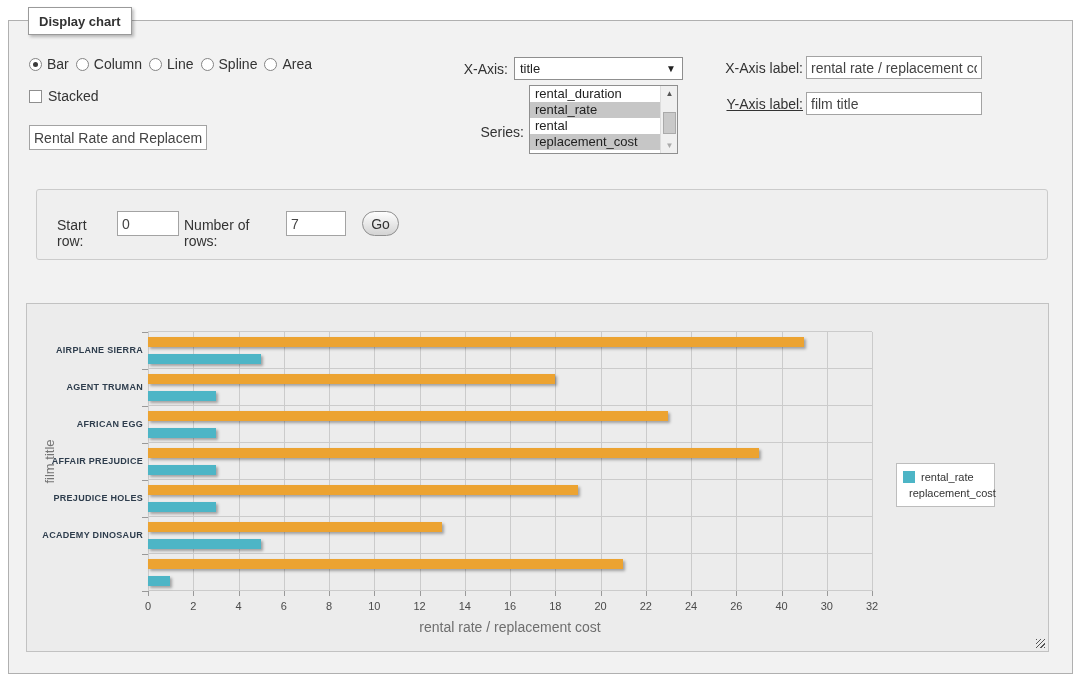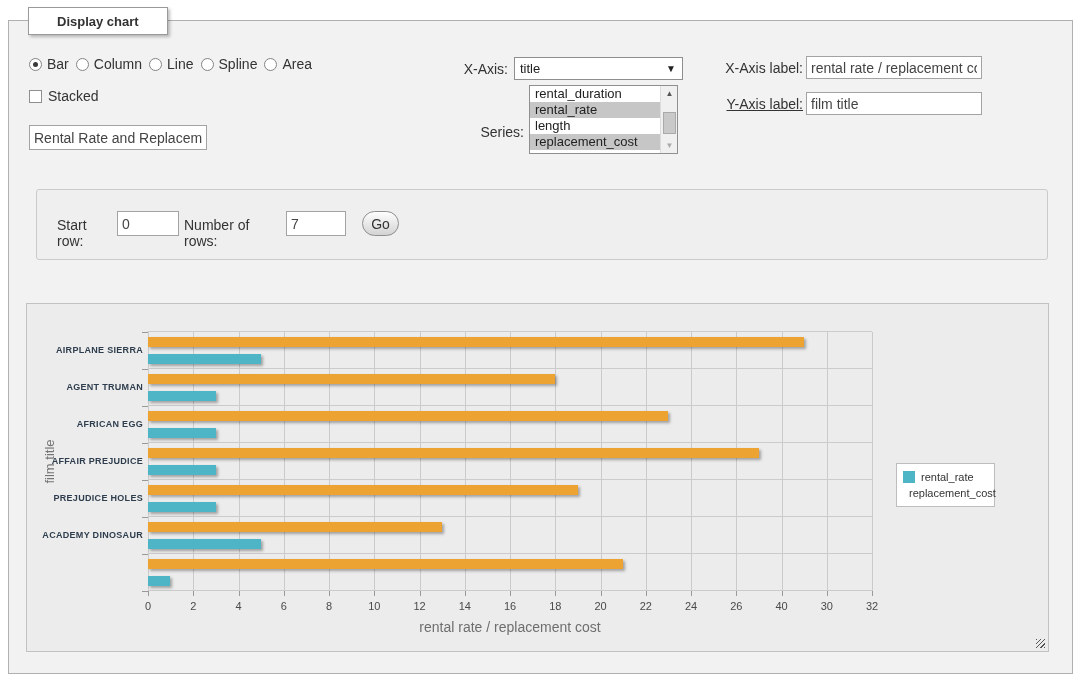--- a/index.html
+++ b/index.html
@@ -3,21 +3,21 @@
 <meta charset="utf-8">
 <style>
   * { margin:0; padding:0; box-sizing:border-box; }
   html,body { width:1081px; height:681px; background:#fff;
     font-family:"Liberation Sans", sans-serif; color:#333; }
   #page { position:relative; width:1081px; height:681px; overflow:hidden; }
 
   
   .fieldset-bg { position:absolute; left:8px; top:20px; width:1065px; height:654px;
     border:1px solid #b0b0b0; background:#f2f2f2; }
-  .legend-box { position:absolute; left:28px; top:7px; height:28px; padding:6px 28px;
+  .legend-box { position:absolute; left:28px; top:7px; height:28px; padding:6px 10px;
     background:#fff; border:1px solid #9a9a9a; box-shadow:2px 2px 3px rgba(0,0,0,0.25);
     font-size:13px; font-weight:bold; color:#333; white-space:nowrap; }
 
   
   .radio { display:inline-block; width:13px; height:13px; border:1px solid #848484;
     border-radius:50%; background:#fff; position:relative; vertical-align:-2px; }
   .radio.checked::after { content:""; position:absolute; left:3px; top:3px; right:3px; bottom:3px;
     background:#3a3a3a; border-radius:50%; }
   .checkbox { display:inline-block; width:13px; height:13px; border:1px solid #8f8f8f;
     background:#fff; vertical-align:-2px; }
@@ -140,21 +140,21 @@
   <div class="select-box">
     <span>title</span>
     <span class="select-arrow">▼</span>
   </div>
 
   <div class="right-lbl" id="series-caption">Series:</div>
   <div class="list-box">
     <div id="series-options">
         <div class="list-opt">rental_duration</div>
         <div class="list-opt selected">rental_rate</div>
-        <div class="list-opt">length</div>
+        <div class="list-opt">rental</div>
         <div class="list-opt selected">replacement_cost</div>
       </div>
     <div class="scrollbar">
       <div class="sb-btn sb-up">▲</div>
       <div class="sb-thumb"></div>
       <div class="sb-btn sb-down">▼</div>
     </div>
   </div>
 
   <div class="right-lbl" id="x-axis-label-caption">X-Axis label:</div>

